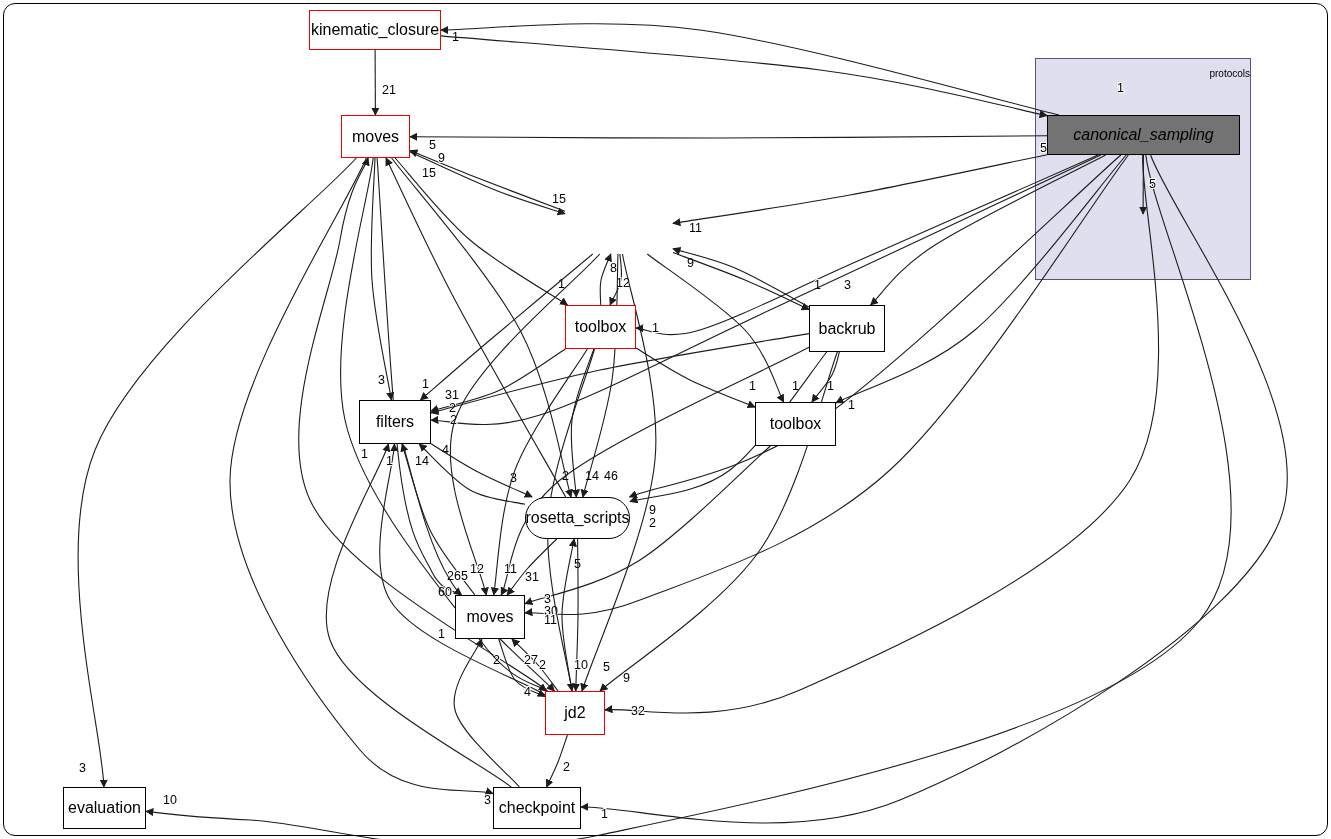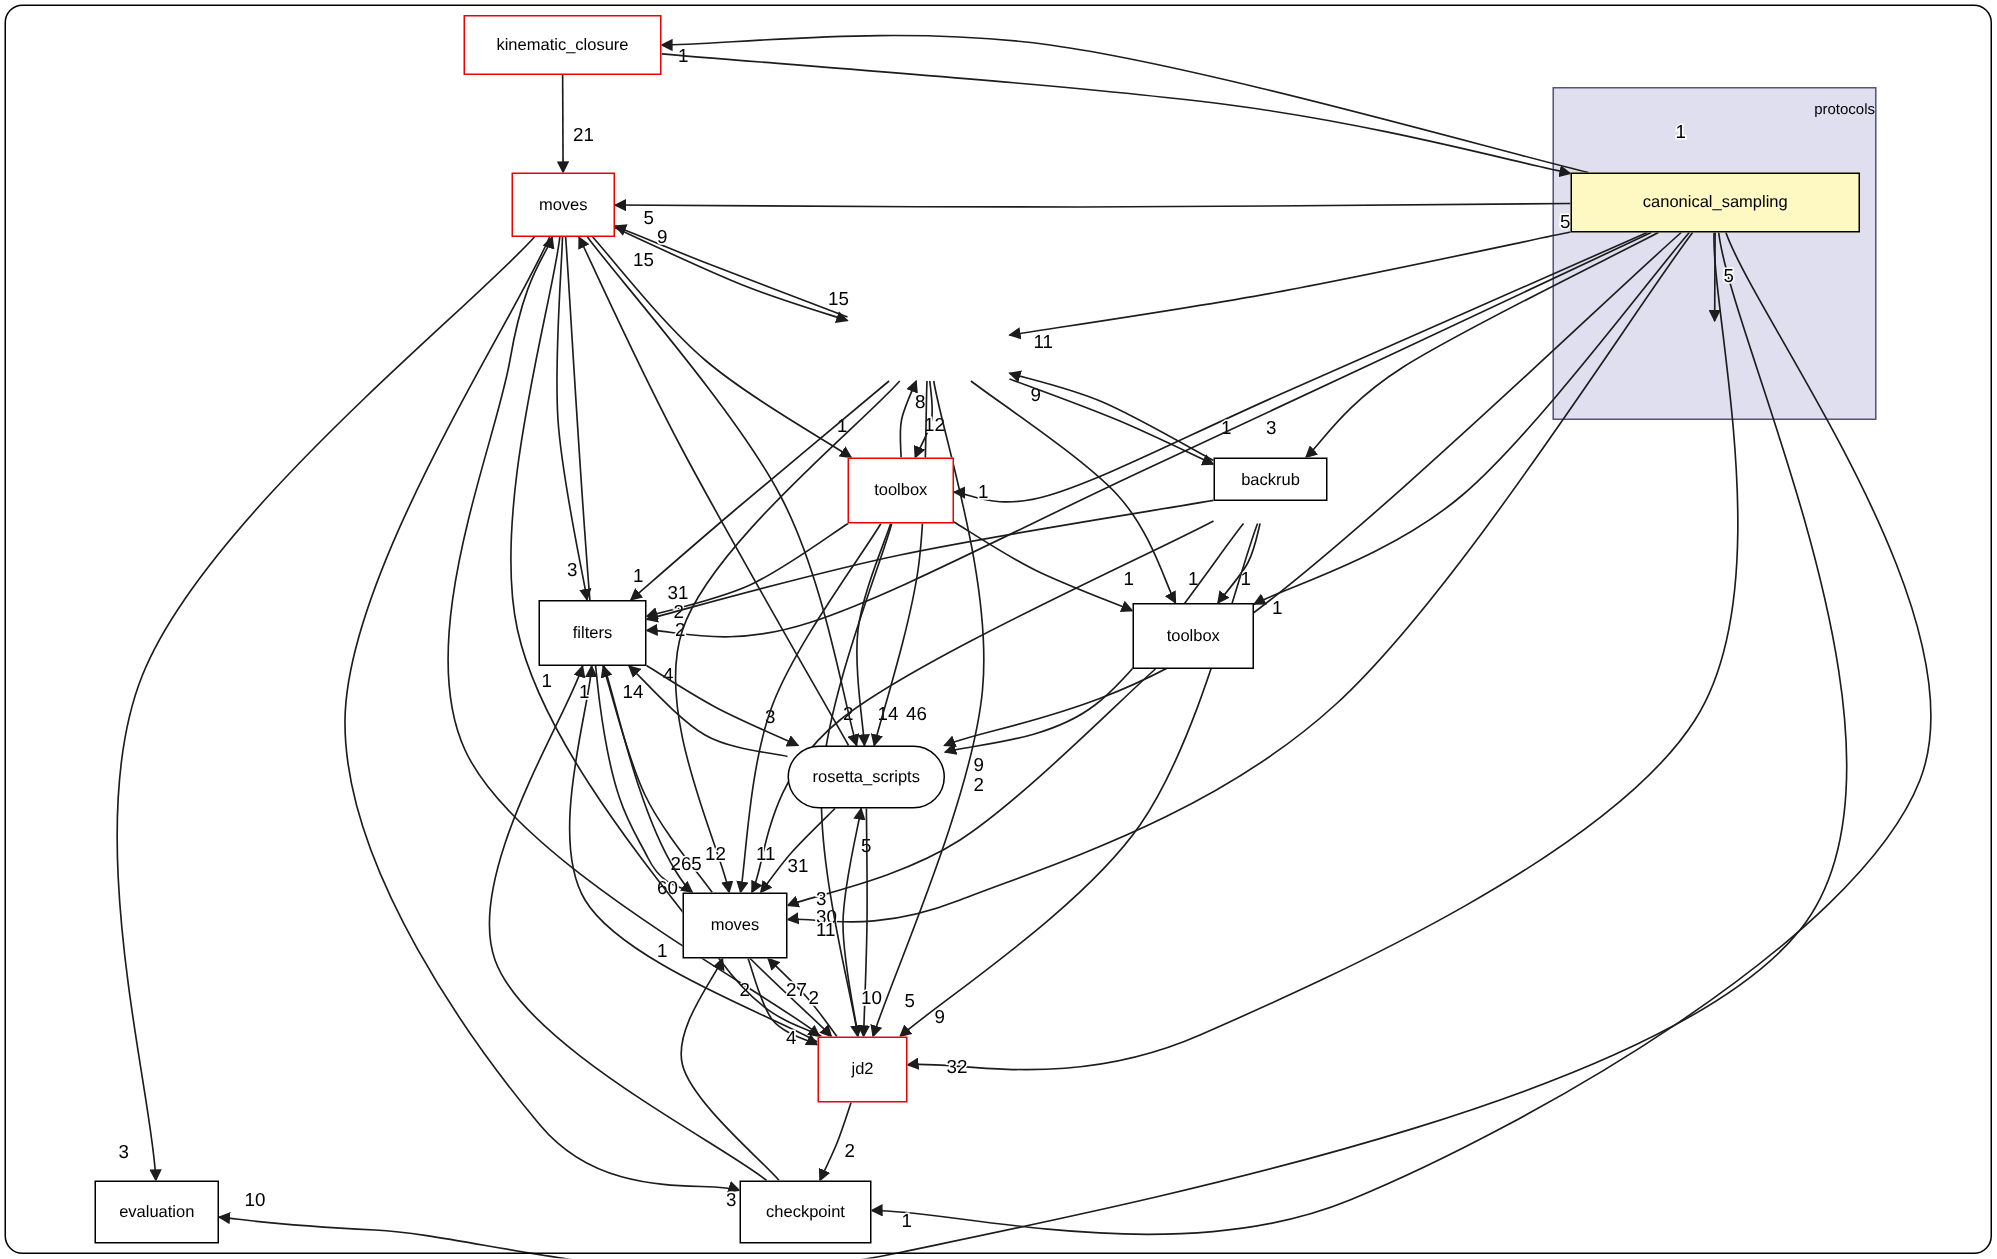--- a/index.html
+++ b/index.html
@@ -24,21 +24,21 @@
   .edge{fill:none;stroke:#1c1c1c;stroke-width:1.1px;}
   .edge-label{
     font-size:12.5px;fill:#000;
     paint-order:stroke;stroke:#ffffff;stroke-width:2.2px;
     font-family:"Liberation Sans", sans-serif;
   }
   .node{
     position:absolute;box-sizing:border-box;z-index:3;
     background:#ffffff;border:1.2px solid #000000;
     display:flex;align-items:center;justify-content:center;
-    font-size:11px;color:#000;cursor:pointer;white-space:nowrap;
+    font-size:16px;color:#000;cursor:pointer;white-space:nowrap;
   }
   .node.red{border-color:#ee0000;}
 </style>
 </head>
 <body>
 
 <div id="graph">
   <div class="cluster" id="cluster" style="left: 1035px; top: 58px; width: 216px; height: 222px; background: rgb(223, 223, 239); border-color: rgb(85, 85, 122);">
     <span class="cluster-label">protocols</span>
   </div>
@@ -162,23 +162,23 @@
       <text x="601" y="818" class="edge-label">1</text>
       <path d="M356.3,158.0 C312.7,206.7 137.1,345.2 95.0,450.0 C52.9,554.8 102.5,730.8 103.9,787.0" class="edge" stroke="#1c1c1c" marker-end="url(#arrow)"></path>
       <text x="79" y="772" class="edge-label">3</text>
       <path d="M1145.8,155.0 C1154.9,232.5 1291.0,506.7 1200.0,620.0 C1109.0,733.3 758.3,801.7 600.0,835.0 C441.7,868.3 325.7,823.9 250.0,820.0 C174.3,816.1 163.3,812.9 146.0,811.4" class="edge" stroke="#1c1c1c" marker-end="url(#arrow)"></path>
       <text x="163" y="804" class="edge-label">10</text>
       <path d="M1143.4,155.0 L1143.1,214.0" class="edge" stroke="#1c1c1c" marker-end="url(#arrow)"></path>
       <text x="1149" y="188" class="edge-label">5</text>
     </svg>
 <div class="node red" style="left: 309px; top: 10px; width: 132px; height: 40px;">kinematic_closure</div>
     <div class="node red" style="left: 341px; top: 115px; width: 69px; height: 43px;">moves</div>
-    <div class="node" style="left: 1047px; top: 115px; width: 193px; height: 40px; background: #fef9c3;">canonical_sampling</div>
+    <div class="node" style="left: 1047px; top: 115px; width: 193px; height: 40px; background: #737373; font-style: italic;">canonical_sampling</div>
     <div class="node red" style="left: 565px; top: 305px; width: 71px; height: 44px;">toolbox</div>
-    <div class="node" style="left: 809px; top: 305px; width: 76px; height: 29px;">backrub</div>
+    <div class="node" style="left: 809px; top: 305px; width: 76px; height: 47px;">backrub</div>
     <div class="node" style="left: 359px; top: 400px; width: 72px; height: 44px;">filters</div>
     <div class="node" style="left: 755px; top: 402px; width: 81px; height: 44px;">toolbox</div>
     <div class="node" style="left: 525px; top: 497px; width: 105px; height: 42px; border-radius: 21px;">rosetta_scripts</div>
     <div class="node" style="left: 455px; top: 595px; width: 70px; height: 44px;">moves</div>
     <div class="node red" style="left: 545px; top: 691px; width: 60px; height: 44px;">jd2</div>
     <div class="node" style="left: 63px; top: 787px; width: 83px; height: 42px;">evaluation</div>
     <div class="node" style="left: 493px; top: 787px; width: 88px; height: 42px;">checkpoint</div>
   </div>
 <div class="frame"></div>
 

